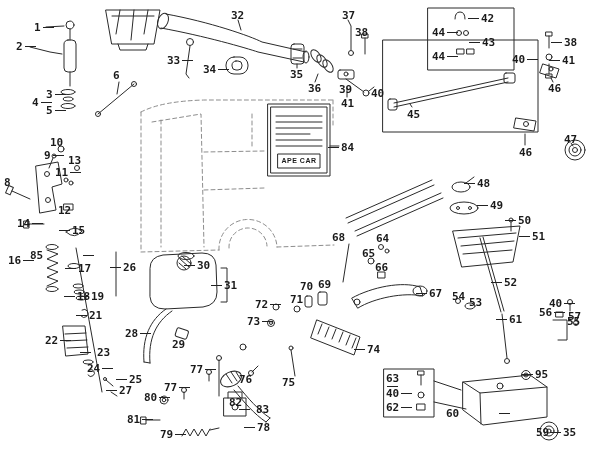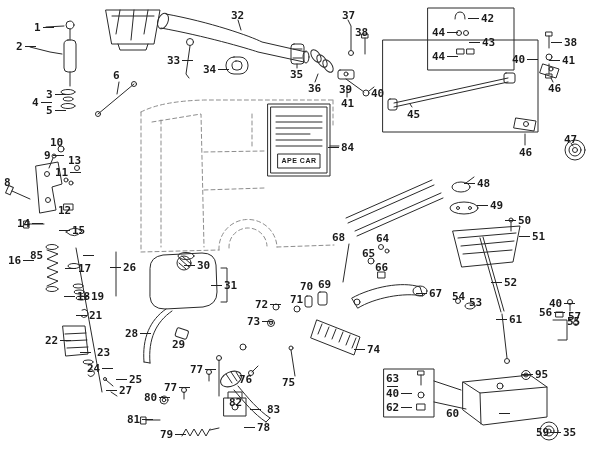--- a/index.html
+++ b/index.html
@@ -633,21 +633,21 @@
         <span>80</span>
         <span class="tick"></span>
       </div>
       <div class="lbl" style="left: 127px; top: 414px; color: rgb(26, 26, 26);">
         <span>81</span>
         <span class="tick"></span>
       </div>
       <div class="lbl" style="left: 229px; top: 397px; color: rgb(26, 26, 26);">
         <span>82</span>
       </div>
-      <div class="lbl" style="left: 250px; top: 404px; color: rgb(26, 26, 26); gap: 6px;">
+      <div class="lbl" style="left: 239px; top: 404px; color: rgb(26, 26, 26); gap: 6px;">
         <span class="tick"></span>
         <span>83</span>
       </div>
     </div>
 
   <div class="plate-text">APE CAR</div>
 
 </div>
 
 </body></html>

